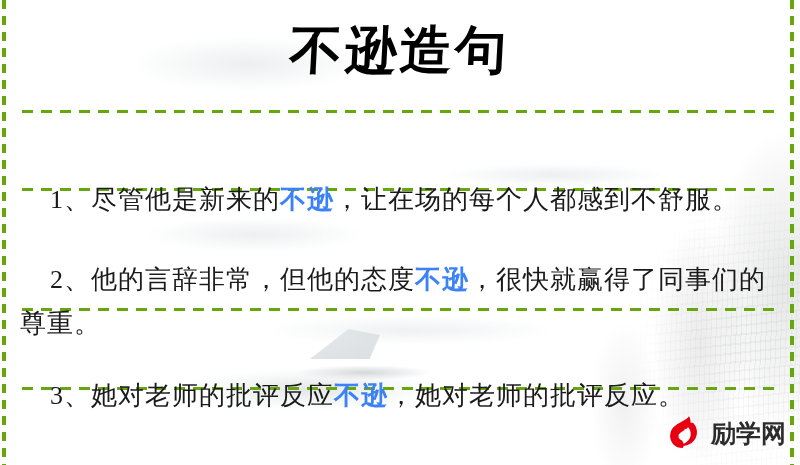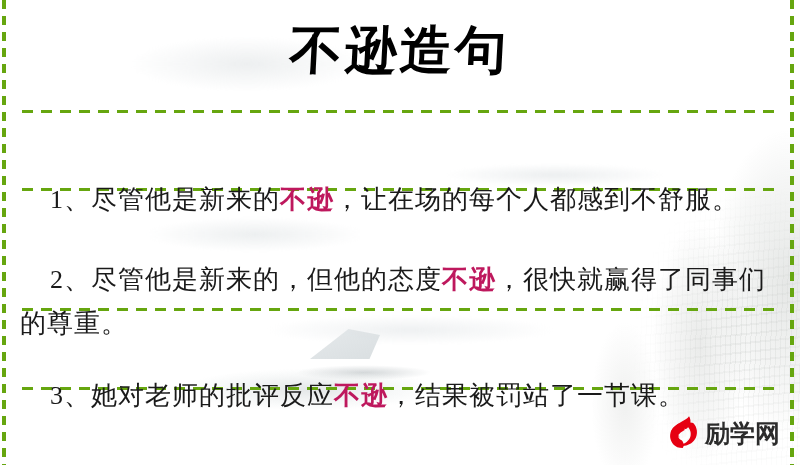--- a/index.html
+++ b/index.html
@@ -157,32 +157,33 @@
     line-height: 44px;
     color: #1a1a1a;
     letter-spacing: 1px;
     white-space: pre-wrap;
   }
   .row-1 { top: 134px; }
   .row-2 { top: 214px; }
   .row-3 { top: 330px; }
 
   .kw {
-    color: #be185d;
+    color: #3b82f6;
     font-weight: bold;
   }
 
   
   .logo {
     position: absolute;
     left: 663px;
     top: 412px;
     z-index: 5;
     display: flex;
     align-items: center;
+    gap: 6px;
   }
   .logo-mark {
     width: 42px;
     height: 42px;
     flex: 0 0 auto;
   }
   .logo-text {
     font-family: "Liberation Sans", "DejaVu Sans", sans-serif;
     font-weight: bold;
     font-size: 25px;
@@ -213,25 +214,25 @@
   <div class="sep" style="top:110px;"></div>
   <div class="sep" style="top:188px;"></div>
   <div class="sep" style="top:308px;"></div>
   <div class="sep" style="top:387px;"></div>
 
   <div class="row row-1">
     <span>1、</span><span>尽管他是新来的</span><span class="kw">不逊</span><span>，让在场的每个人都感到不舒服。</span>
   </div>
 
   <div class="row row-2">
-    <span>2、</span><span>尽管他是新来的，但他的态度</span><span class="kw">不逊</span><span>，很快就赢得了同事们的尊重。</span>
+    <span>2、</span><span>他的言辞非常，但他的态度</span><span class="kw">不逊</span><span>，很快就赢得了同事们的尊重。</span>
   </div>
 
   <div class="row row-3">
-    <span>3、</span><span>她对老师的批评反应</span><span class="kw">不逊</span><span>，结果被罚站了一节课。</span>
+    <span>3、</span><span>她对老师的批评反应</span><span class="kw">不逊</span><span>，她对老师的批评反应。</span>
   </div>
 
   <div class="logo">
     <svg class="logo-mark" viewBox="0 0 100 100">
       <path d="M50 6C25.7 6 6 25.7 6 50s19.7 44 44 44 44-19.7 44-44S74.3 6 50 6z" fill="none"></path>
       <path d="M62 10c6 10 4 21-4 28-7 6-16 9-21 16-5 7-3 17 5 21-14-1-24-13-22-27 2-13 14-19 24-25 7-4 14-7 18-13z" fill="#e60012"></path>
       <path d="M72 26c10 10 12 27 4 39-8 13-25 19-39 14 11-1 22-7 27-17 4-9 2-20-5-27-3-3-6-6-7-10 8-1 15 0 20 1z" fill="#e60012"></path>
       <path d="M34 84c-13-6-20-21-16-35 3-11 12-17 21-22-5 8-7 18-3 27 3 8 11 13 13 21 1 4 0 8-2 11-5-1-9-1-13-2z" fill="#e60012"></path>
       <path d="M50 40c8 1 14 8 13 16-1 7-7 12-14 12-6 0-12-4-13-11 4 5 11 6 16 3 5-3 6-11 2-15-1-2-3-3-4-5z" fill="#ffffff"></path>
     </svg>

